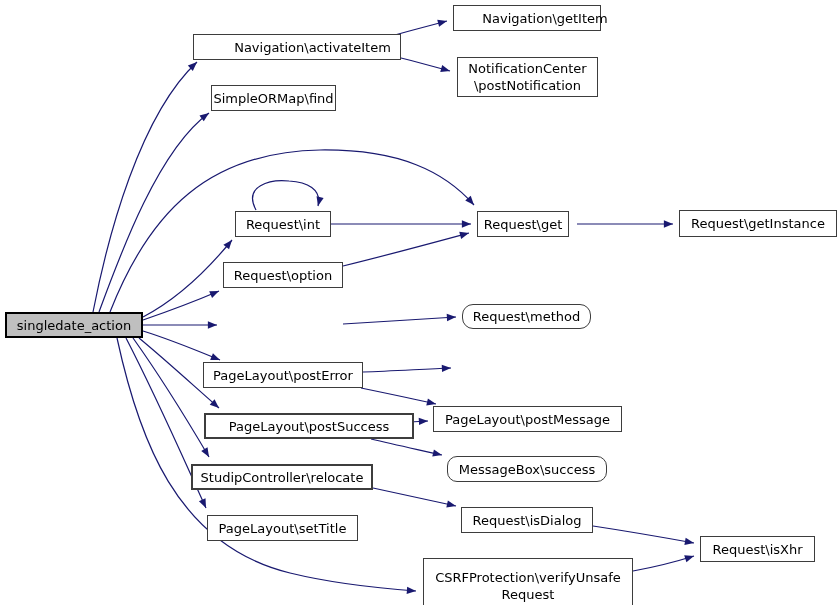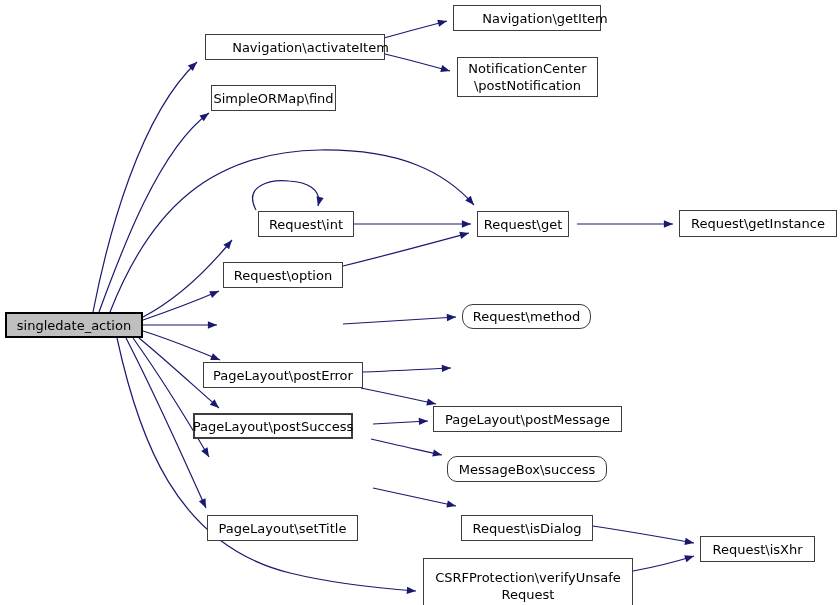--- a/index.html
+++ b/index.html
@@ -77,64 +77,67 @@
         <path d="M 371 439 C 396 445, 420 450, 442 455" fill="none" stroke="#191970" stroke-width="1.2" marker-end="url(#arrowhead)"></path>
         <path d="M 373 488 C 400 494, 429 500, 456 506" fill="none" stroke="#191970" stroke-width="1.2" marker-end="url(#arrowhead)"></path>
         <path d="M 593 526 C 626 531, 661 537, 694 543" fill="none" stroke="#191970" stroke-width="1.2" marker-end="url(#arrowhead)"></path>
         <path d="M 633 571 C 655 567, 675 562, 694 556" fill="none" stroke="#191970" stroke-width="1.2" marker-end="url(#arrowhead)"></path>
       </g>
   </svg>
   <div class="nodes">
       <div class="node root" style="left: 5px; top: 312px; width: 138px; height: 26px;">
         <div>singledate_action</div>
       </div>
-      <div class="node" style="left: 205px; top: 34px; width: 180px; height: 26px; padding-left: 31px;">
+      <div class="node" style="left: 193px; top: 34px; width: 208px; height: 26px; padding-left: 31px;">
         <div>Navigation\activateItem</div>
       </div>
       <div class="node" style="left: 211px; top: 85px; width: 125px; height: 26px;">
         <div>SimpleORMap\find</div>
       </div>
       <div class="node" style="left: 453px; top: 5px; width: 148px; height: 26px; padding-left: 36px;">
         <div>Navigation\getItem</div>
       </div>
       <div class="node" style="left: 457px; top: 57px; width: 141px; height: 40px;">
         <div>NotificationCenter</div>
         <div>\postNotification</div>
       </div>
-      <div class="node" style="left: 235px; top: 211px; width: 96px; height: 26px; margin-left: 23px;">
+      <div class="node" style="left: 235px; top: 211px; width: 96px; height: 26px;">
         <div>Request\int</div>
       </div>
       <div class="node" style="left: 477px; top: 211px; width: 92px; height: 26px;">
         <div>Request\get</div>
       </div>
       <div class="node" style="left: 679px; top: 210px; width: 158px; height: 27px;">
         <div>Request\getInstance</div>
       </div>
       <div class="node" style="left: 223px; top: 262px; width: 120px; height: 26px;">
         <div>Request\option</div>
       </div>
       <div class="node" style="left: 462px; top: 304px; width: 129px; height: 25px; border-radius: 11px;">
         <div>Request\method</div>
       </div>
       <div class="node" style="left: 203px; top: 362px; width: 160px; height: 26px;">
         <div>PageLayout\postError</div>
       </div>
-      <div class="node bold" style="left: 193px; top: 413px; width: 160px; height: 26px;">
+      <div class="node bold" style="left: 204px; top: 413px; width: 210px; height: 26px;">
         <div>PageLayout\postSuccess</div>
       </div>
       <div class="node" style="left: 433px; top: 406px; width: 189px; height: 26px;">
         <div>PageLayout\postMessage</div>
+      </div>
+      <div class="node bold" style="left: 191px; top: 464px; width: 182px; height: 26px;">
+        <div>StudipController\relocate</div>
       </div>
       <div class="node" style="left: 447px; top: 456px; width: 160px; height: 26px; border-radius: 10px;">
         <div>MessageBox\success</div>
       </div>
       <div class="node" style="left: 207px; top: 515px; width: 151px; height: 26px;">
         <div>PageLayout\setTitle</div>
       </div>
-      <div class="node" style="left: 461px; top: 507px; width: 132px; height: 26px; margin-top: 8px;">
+      <div class="node" style="left: 461px; top: 507px; width: 132px; height: 26px;">
         <div>Request\isDialog</div>
       </div>
       <div class="node" style="left: 423px; top: 558px; width: 210px; height: 56px;">
         <div>CSRFProtection\verifyUnsafe</div>
         <div>Request</div>
       </div>
       <div class="node" style="left: 700px; top: 536px; width: 115px; height: 26px;">
         <div>Request\isXhr</div>
       </div>
     </div>

